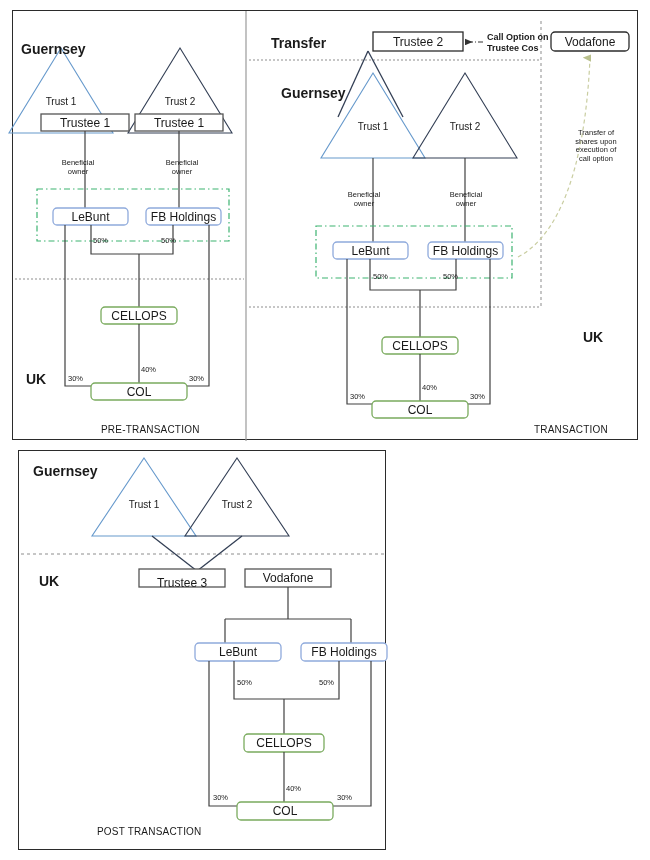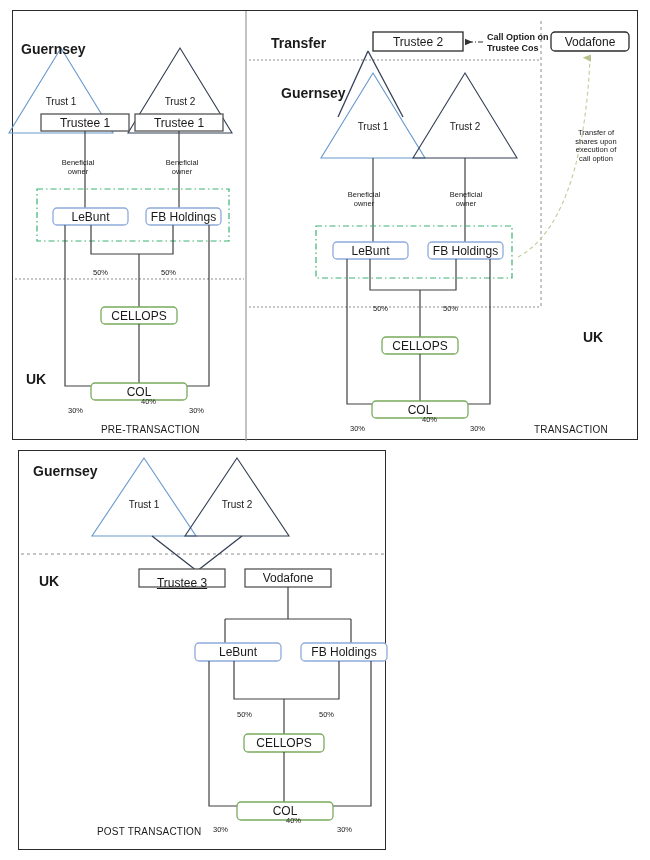--- a/index.html
+++ b/index.html
@@ -5,21 +5,21 @@
   html,body{margin:0;padding:0;background:#ffffff;}
   body{width:650px;height:860px;position:relative;
        font-family:"Liberation Sans",sans-serif;color:#1a1a1a;}
   .panel{position:absolute;border:1.5px solid #2b2b2b;background:#fff;box-sizing:border-box;}
   #panel-top{left:12px;top:10px;width:626px;height:430px;}
   #panel-bottom{left:18px;top:450px;width:368px;height:400px;}
   svg{position:absolute;left:0;top:0;overflow:visible;}
   .lbl{position:absolute;font-size:9px;line-height:1.15;white-space:pre;}
   .jur{font-weight:bold;font-size:14px;}
   .cap{font-weight:normal;font-size:10px;letter-spacing:.2px;}
-  .pct{font-size:7.5px;margin-top:32px;}
+  .pct{font-size:7.5px;}
   .note{font-size:7.5px;text-align:center;}
   .calltxt{font-weight:bold;font-size:9px;line-height:1.2;text-align:left;}
   .boxlbl{position:absolute;font-size:12px;text-align:center;
           display:flex;align-items:center;justify-content:center;}
   .tri-lbl{position:absolute;font-size:10px;text-align:center;width:60px;}
 </style>
 </head>
 <body>
 
 <div class="panel" id="panel-top">
@@ -209,21 +209,21 @@
 
     <rect x="218" y="351" width="96" height="18" rx="4" fill="#fff" stroke="#7aab5e" stroke-width="1.3"></rect>
   </svg>
 
   <div class="lbl jur" style="left:14px;top:12px;">Guernsey</div>
   <div class="lbl jur" style="left:20px;top:122px;">UK</div>
 
   <div class="tri-lbl" style="left:95px;top:48px;">Trust 1</div>
   <div class="tri-lbl" style="left:188px;top:48px;">Trust 2</div>
 
-  <div class="boxlbl" style="left:120px;top:118px;width:86px;height:27px;text-decoration:underline;">Trustee 3</div>
+  <div class="boxlbl" style="left:120px;top:118px;width:86px;height:27px;">Trustee 3</div>
   <div class="boxlbl" style="left:226px;top:118px;width:86px;height:18px;">Vodafone</div>
 
   <div class="boxlbl" style="left:176px;top:192px;width:86px;height:18px;">LeBunt</div>
   <div class="boxlbl" style="left:282px;top:192px;width:86px;height:18px;">FB Holdings</div>
 
   <div class="boxlbl" style="left:225px;top:283px;width:80px;height:18px;">CELLOPS</div>
   <div class="boxlbl" style="left:218px;top:351px;width:96px;height:18px;">COL</div>
 
   <div class="lbl pct" style="left:218px;top:228px;">50%</div>
   <div class="lbl pct" style="left:300px;top:228px;">50%</div>

